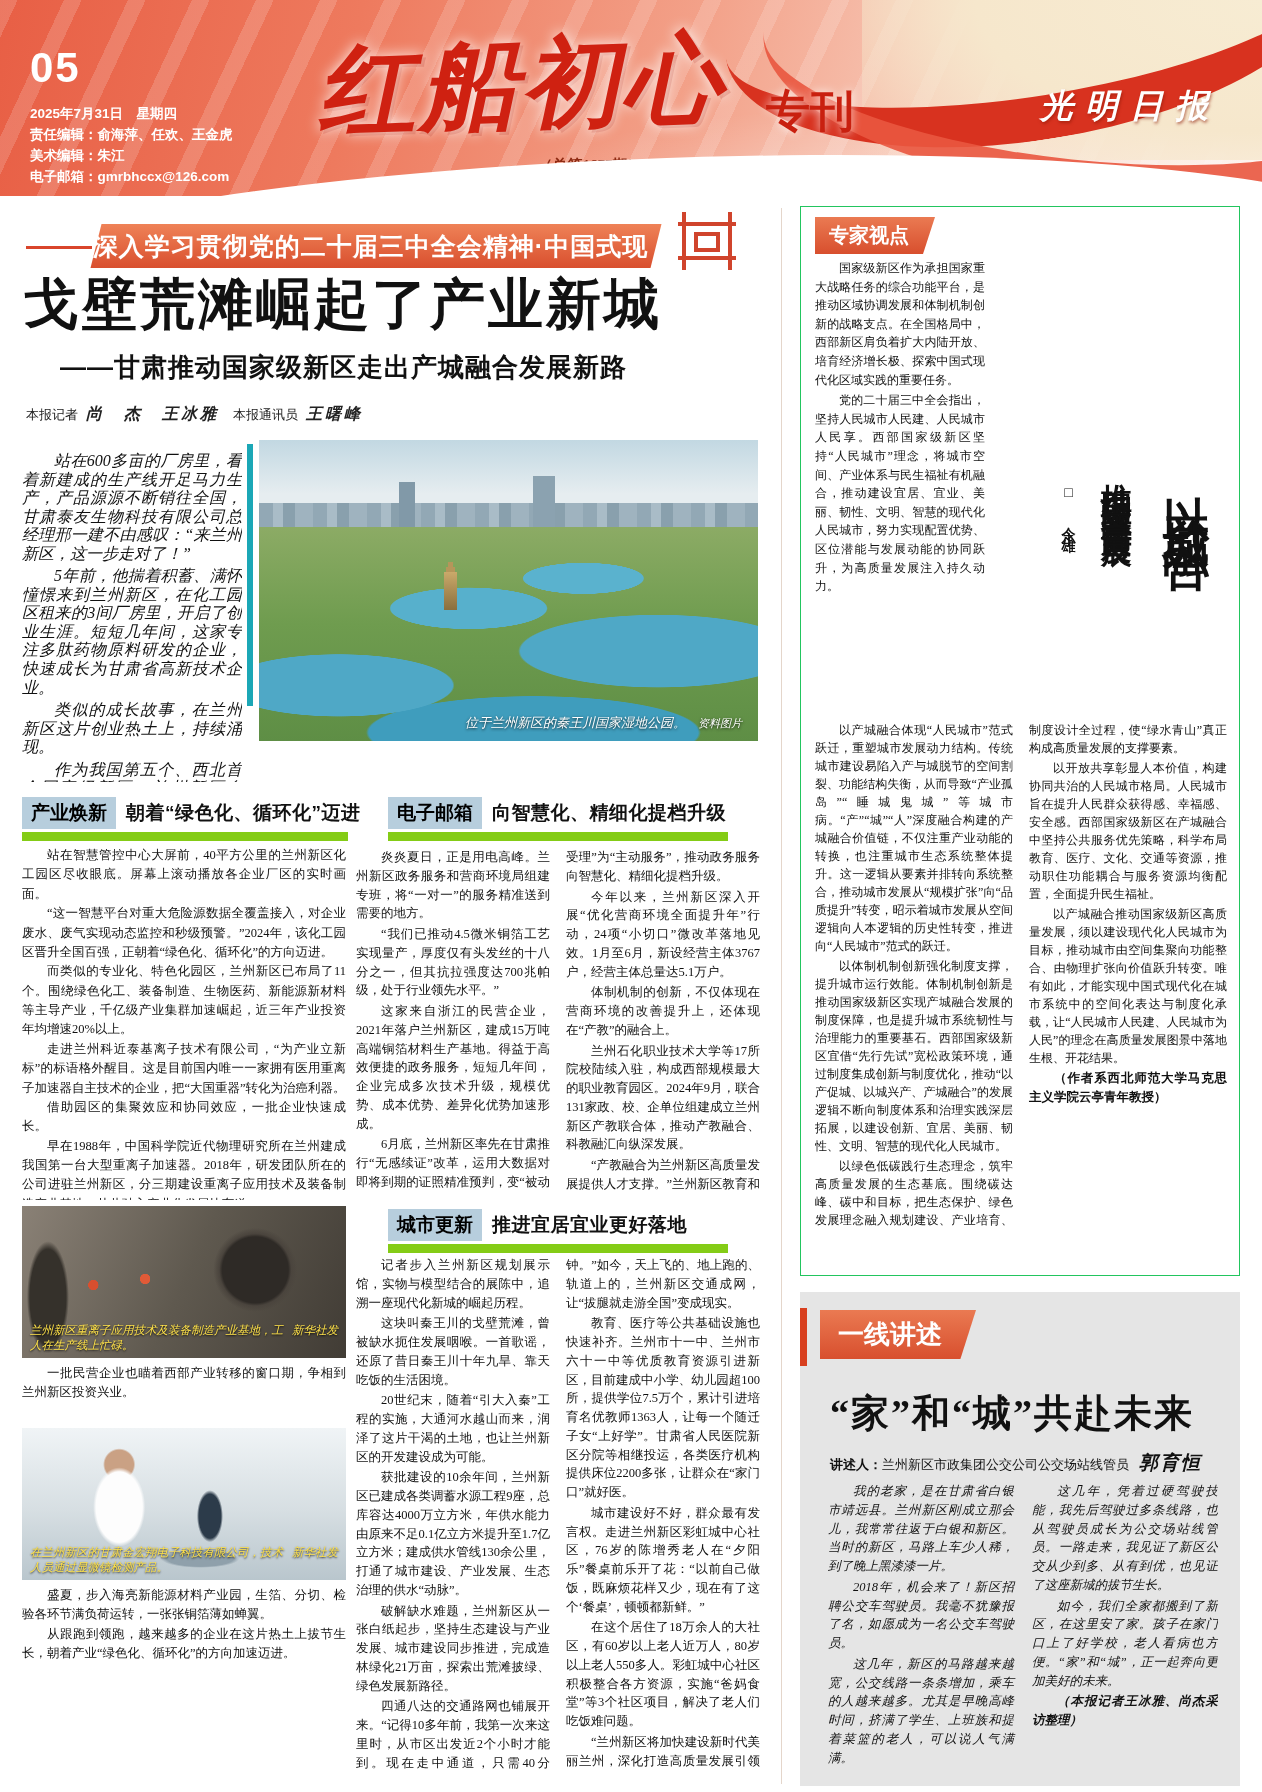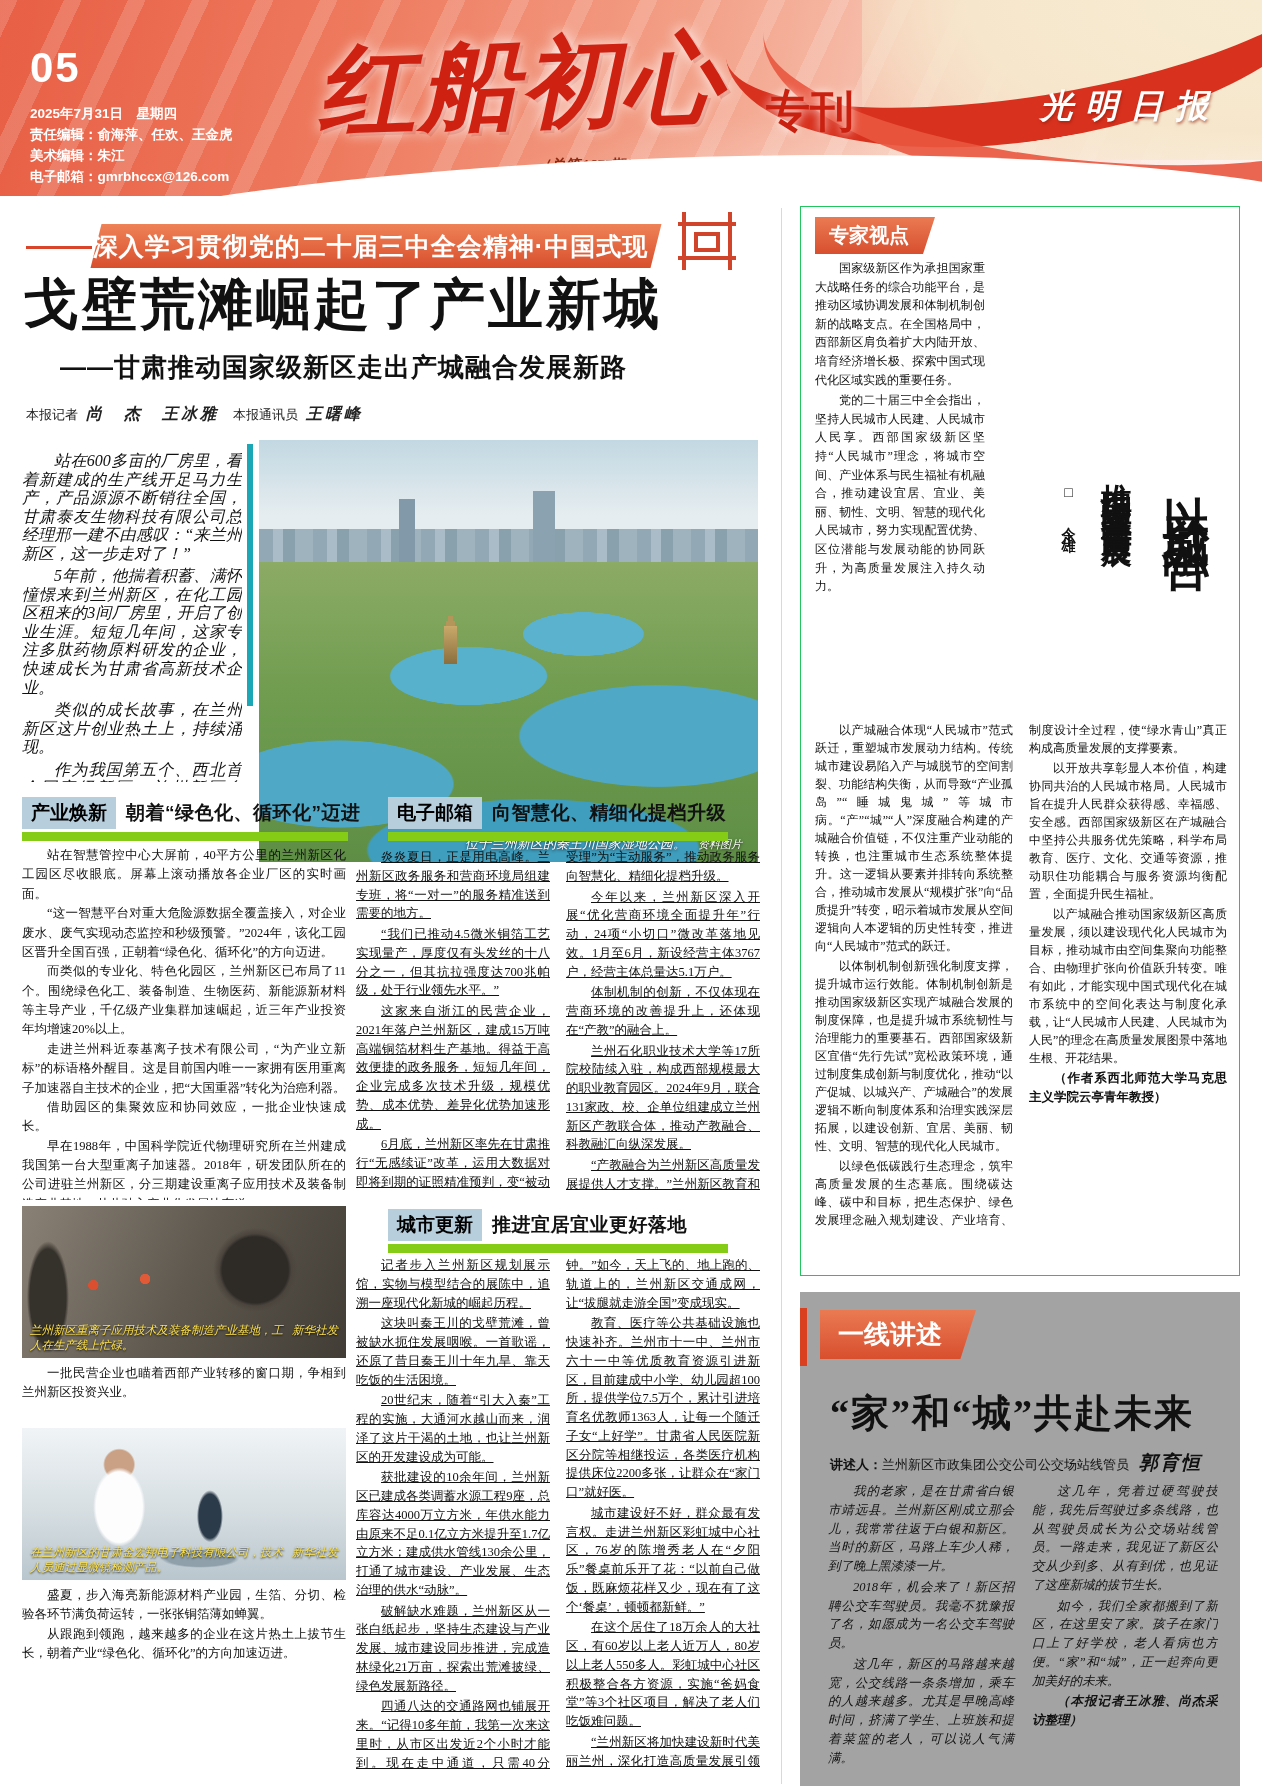--- a/index.html
+++ b/index.html
@@ -46,21 +46,21 @@
       letter-spacing:3px;white-space:nowrap;}
   .subhead{position:absolute;left:60px;top:350px;font-size:26px;font-weight:800;letter-spacing:1px;}
   .byline{position:absolute;left:26px;top:404px;font-size:13px;color:#222;}
   .byline .nm{font-size:16px;font-weight:bold;font-style:italic;margin:0 14px 0 8px;letter-spacing:3px;}
 
   
   .intro{position:absolute;left:22px;top:452px;width:220px;height:330px;overflow:hidden;
       font-size:16px;line-height:1.16;font-style:italic;}
   .intro p{margin-bottom:4px;}
   .tealbar{position:absolute;left:247px;top:444px;width:6px;height:262px;background:#1ba7b6;}
-  .photo-main{position:absolute;left:259px;top:440px;width:499px;height:422px;overflow:hidden;background:#9cb4a0;}
+  .photo-main{position:absolute;left:259px;top:440px;width:499px;height:301px;overflow:hidden;background:#9cb4a0;}
   .pm-sky{position:absolute;left:0;top:0;right:0;height:24%;background:linear-gradient(180deg,#c2d8e2,#e6edf0 75%);}
   .pm-city{position:absolute;left:0;top:21%;right:0;height:8%;
       background:repeating-linear-gradient(90deg,#92a8b5 0 14px,#a9bcc7 14px 24px,#89a0ad 24px 36px,#9fb3bf 36px 54px);}
   .pm-tower1{position:absolute;left:28%;top:14%;width:16px;height:15%;background:#8199a8;}
   .pm-tower2{position:absolute;left:55%;top:12%;width:22px;height:17%;background:#8ba2b0;}
   .pm-wet{position:absolute;left:0;top:29%;right:0;bottom:0;background:
       radial-gradient(46% 28% at 80% 58%, #4fa8c6 0 60%, transparent 61%),
       radial-gradient(38% 24% at 16% 74%, #4fa8c6 0 60%, transparent 61%),
       radial-gradient(55% 28% at 55% 96%, #3f9dbd 0 60%, transparent 61%),
       radial-gradient(26% 16% at 42% 38%, #57b0cc 0 60%, transparent 61%),
@@ -102,21 +102,21 @@
       radial-gradient(60px 14px at 55% 86%, #8fa0ab 0 55%, transparent 65%);}
   .ph-cap{position:absolute;left:8px;right:8px;bottom:5px;color:#ffe24a;font-size:11.5px;line-height:1.3;
       font-style:italic;text-shadow:0 1px 2px rgba(0,0,0,.9);text-indent:0;text-align:left;}
   .ph-cap .credit{float:right;}
 
   
   .mid-mech{position:absolute;left:356px;top:848px;width:404px;height:346px;overflow:hidden;
       columns:2;column-gap:16px;column-fill:auto;font-size:12.5px;line-height:1.5;}
   .mid-city{position:absolute;left:356px;top:1256px;width:404px;height:528px;overflow:hidden;
       columns:2;column-gap:16px;column-fill:auto;font-size:12.5px;line-height:1.5;}
-  .mid-mech p,.mid-city p{margin-bottom:2px;text-decoration:underline;}
+  .mid-mech p,.mid-city p{margin-bottom:2px;}
 
   .vdiv{position:absolute;left:781px;top:208px;width:1px;height:1576px;background:#e4d6cb;}
 
   
   .expert{position:absolute;left:800px;top:206px;width:440px;height:1070px;border:1px solid #22c55e;box-sizing:border-box;}
   .box-label{position:absolute;background:linear-gradient(180deg,#ea7a52,#d84f2e);color:#fff;font-weight:800;
       clip-path:polygon(0 0,100% 0,90% 100%,0 100%);font-family:"Liberation Sans","DejaVu Sans",sans-serif;}
   .expert .box-label{left:14px;top:10px;font-size:20px;padding:5px 26px 5px 14px;}
   .expert-top{position:absolute;left:14px;top:52px;right:12px;height:452px;display:flex;}
   .ex-col0{width:170px;font-size:12px;line-height:1.55;overflow:hidden;}
@@ -125,21 +125,21 @@
   .vt1{font-size:46px;font-weight:900;letter-spacing:12px;margin:0 10px 0 18px;}
   .vt2{font-size:31px;font-weight:900;letter-spacing:5px;margin:0 6px;}
   .vt-author{font-size:14px;font-weight:bold;letter-spacing:6px;margin:40px 18px 0 6px;}
   .expert-bottom{position:absolute;left:14px;top:514px;right:12px;bottom:12px;overflow:hidden;
       columns:2;column-gap:16px;column-fill:auto;font-size:12px;line-height:1.5;}
   .expert-bottom p{margin-bottom:2px;}
   .ex-credit{font-weight:bold;font-family:"Liberation Sans","DejaVu Sans",sans-serif;font-size:12.5px;}
   .contents{display:contents;}
 
   
-  .frontline{position:absolute;left:800px;top:1292px;width:440px;height:494px;background:#a3a3a3;overflow:hidden;}
+  .frontline{position:absolute;left:800px;top:1292px;width:440px;height:494px;background:#e5e5e5;overflow:hidden;}
   .fl-bar{position:absolute;left:0;top:16px;width:7px;height:58px;background:#d8401f;}
   .frontline .box-label{left:20px;top:18px;font-size:26px;padding:7px 34px 7px 18px;}
   .fl-title{position:absolute;left:30px;top:96px;font-size:38px;font-weight:900;letter-spacing:2px;}
   .fl-teller{position:absolute;left:30px;top:158px;font-size:13px;font-family:"Liberation Sans","DejaVu Sans",sans-serif;}
   .fl-teller .lbl{font-weight:bold;}
   .fl-teller .nm{font-family:"Liberation Serif",serif;font-size:19px;font-weight:bold;font-style:italic;margin-left:10px;letter-spacing:2px;}
   .fl-body{position:absolute;left:28px;right:22px;top:190px;bottom:14px;overflow:hidden;
       columns:2;column-gap:18px;column-fill:auto;font-size:12.5px;line-height:1.5;font-style:italic;}
   .fl-body p{margin-bottom:2px;}
   .fl-credit{font-weight:bold;}

